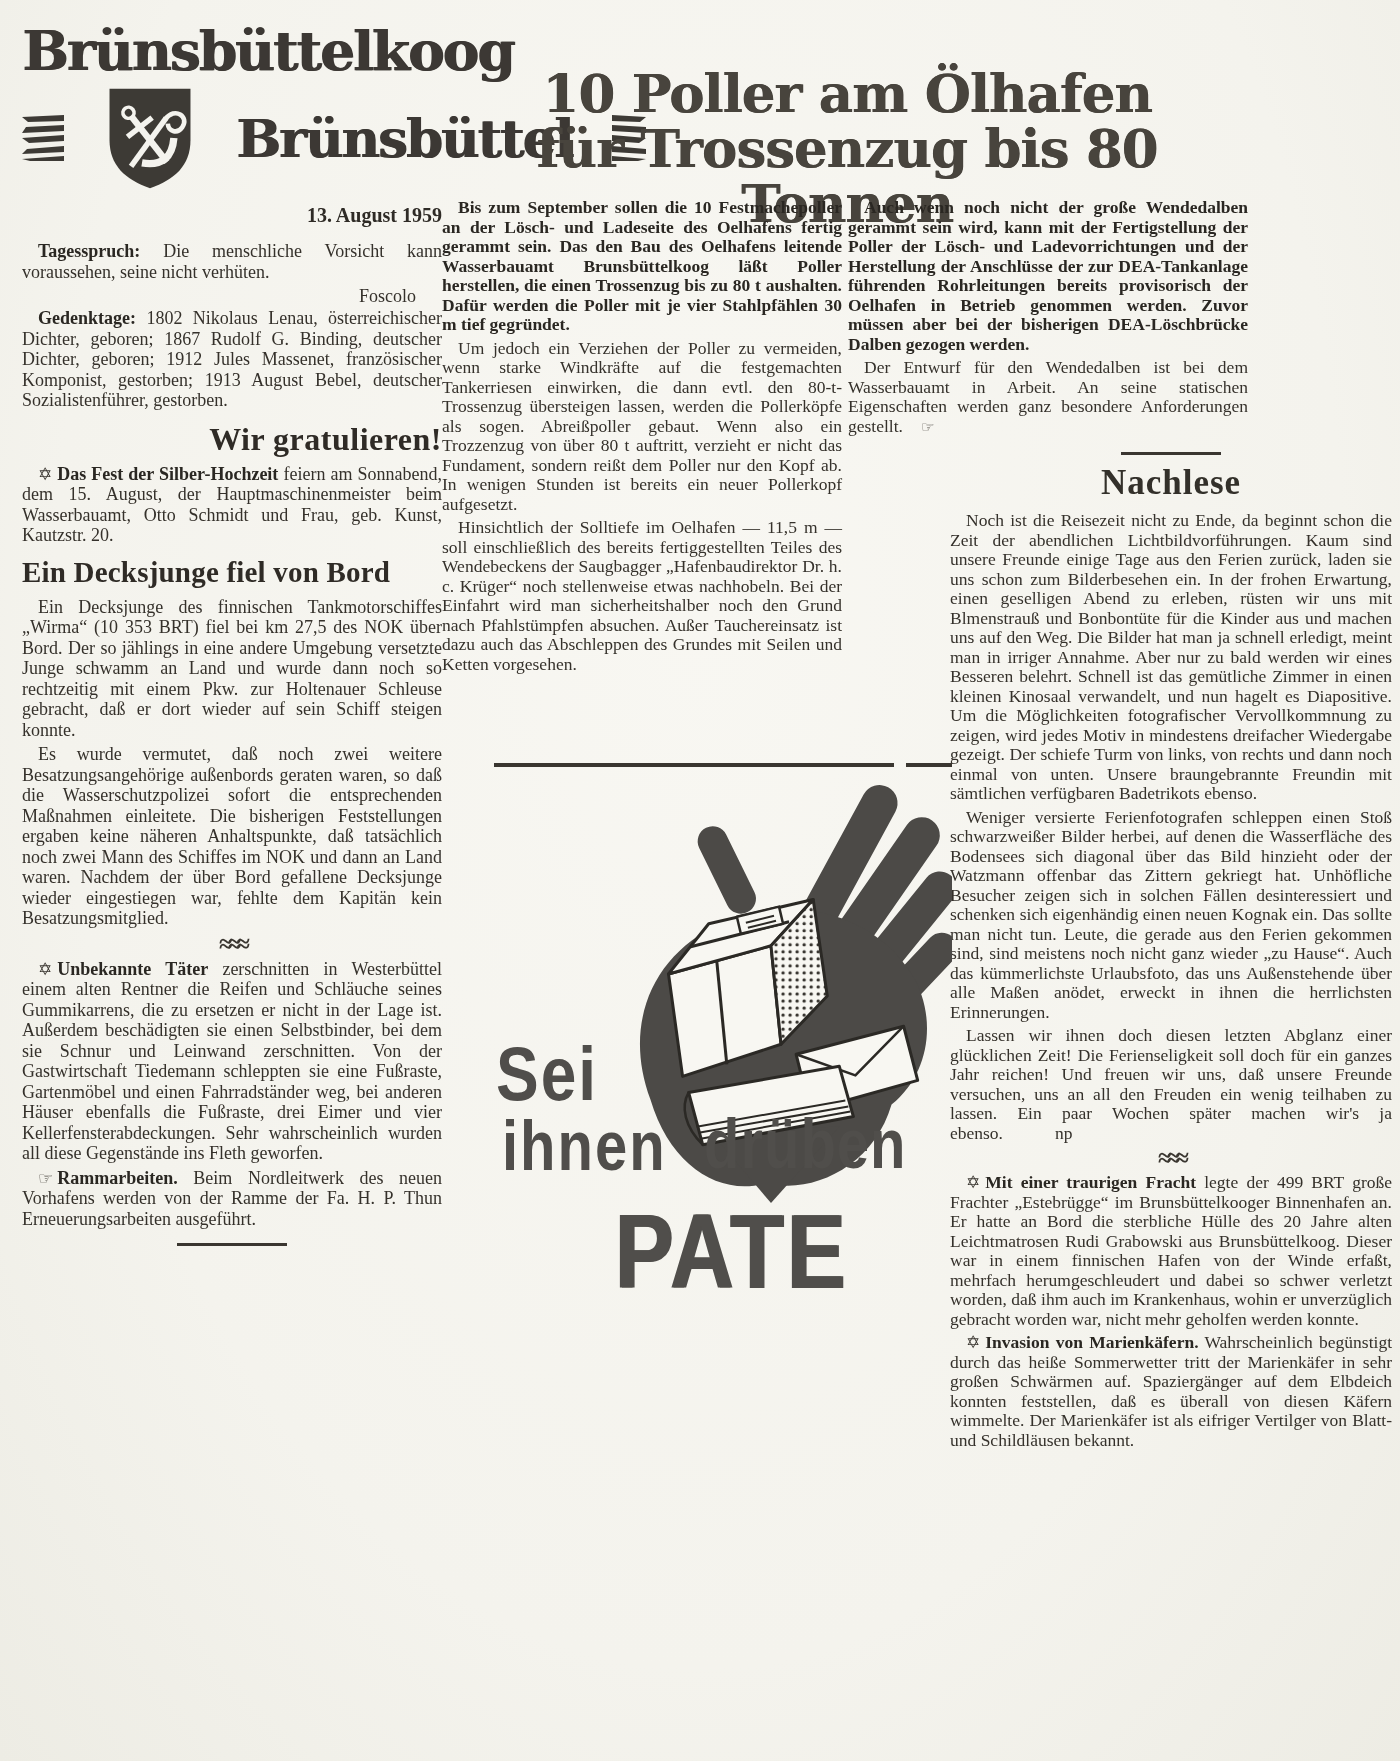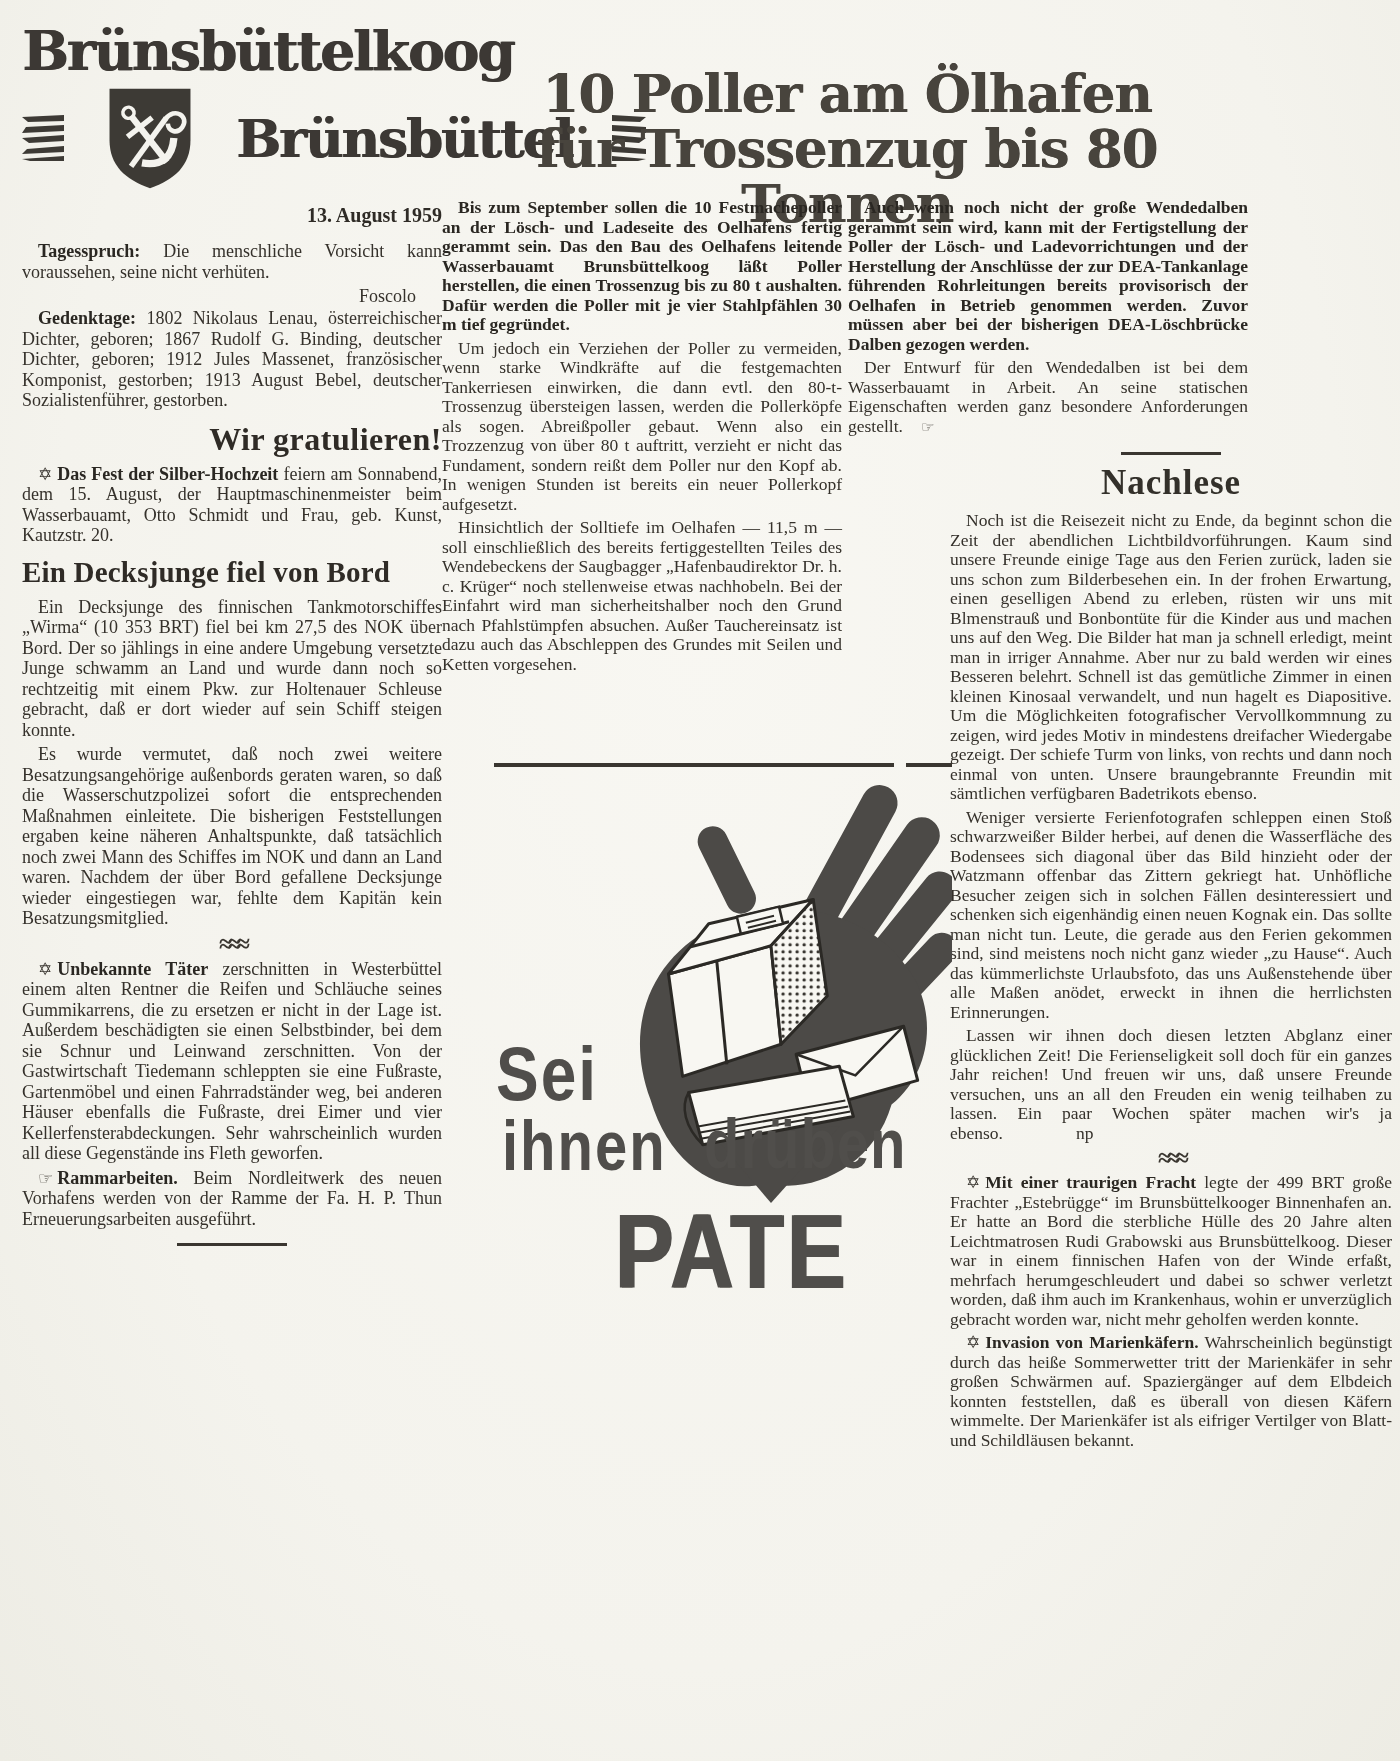--- a/index.html
+++ b/index.html
@@ -13,21 +13,21 @@
   .body p{margin:0 0 4px 0;text-align:justify;text-indent:16px;}
   .col-left .body p{font-size:18px;line-height:20.5px;}
   .smallbody p{font-size:17.5px;line-height:19.5px;}
   b{color:#2a2722;}
   .lead-bold{font-weight:bold;color:#2a2722;}
   .attribution{text-align:right;font-size:18px;line-height:20px;padding-right:26px;margin-bottom:2px;}
   .wave{ text-align:center;font-size:25px;font-weight:bold;letter-spacing:-5px;line-height:22px;margin:4px 0;color:#3a3630;}
   .star{font-family:"DejaVu Sans",sans-serif;font-size:17px;margin-right:5px;color:#3a3630;}
   .pointer{font-family:"DejaVu Sans",sans-serif;font-size:17px;margin-right:4px;color:#4a463f;}
   .flourish{font-family:"DejaVu Sans",sans-serif;font-size:15px;color:#55504a;margin-left:18px;}
-  .sig{margin-left:73px;}
+  .sig{margin-left:52px;}
   .end-rule{width:110px;height:3px;background:#3a3630;margin:14px auto 0 auto;}
   
   .col-left{position:absolute;left:22px;top:22px;width:420px;}
   .mast-line1{
     font-family:"DejaVu Serif",serif;font-weight:bold;font-size:55px;line-height:58px;
     text-align:center;letter-spacing:-2px;color:#3c3834;
     text-shadow:1px 0 0 #3c3834;
   }
   .mast-row{display:flex;align-items:center;height:116px;gap:36px;}
   .mast-line2{

